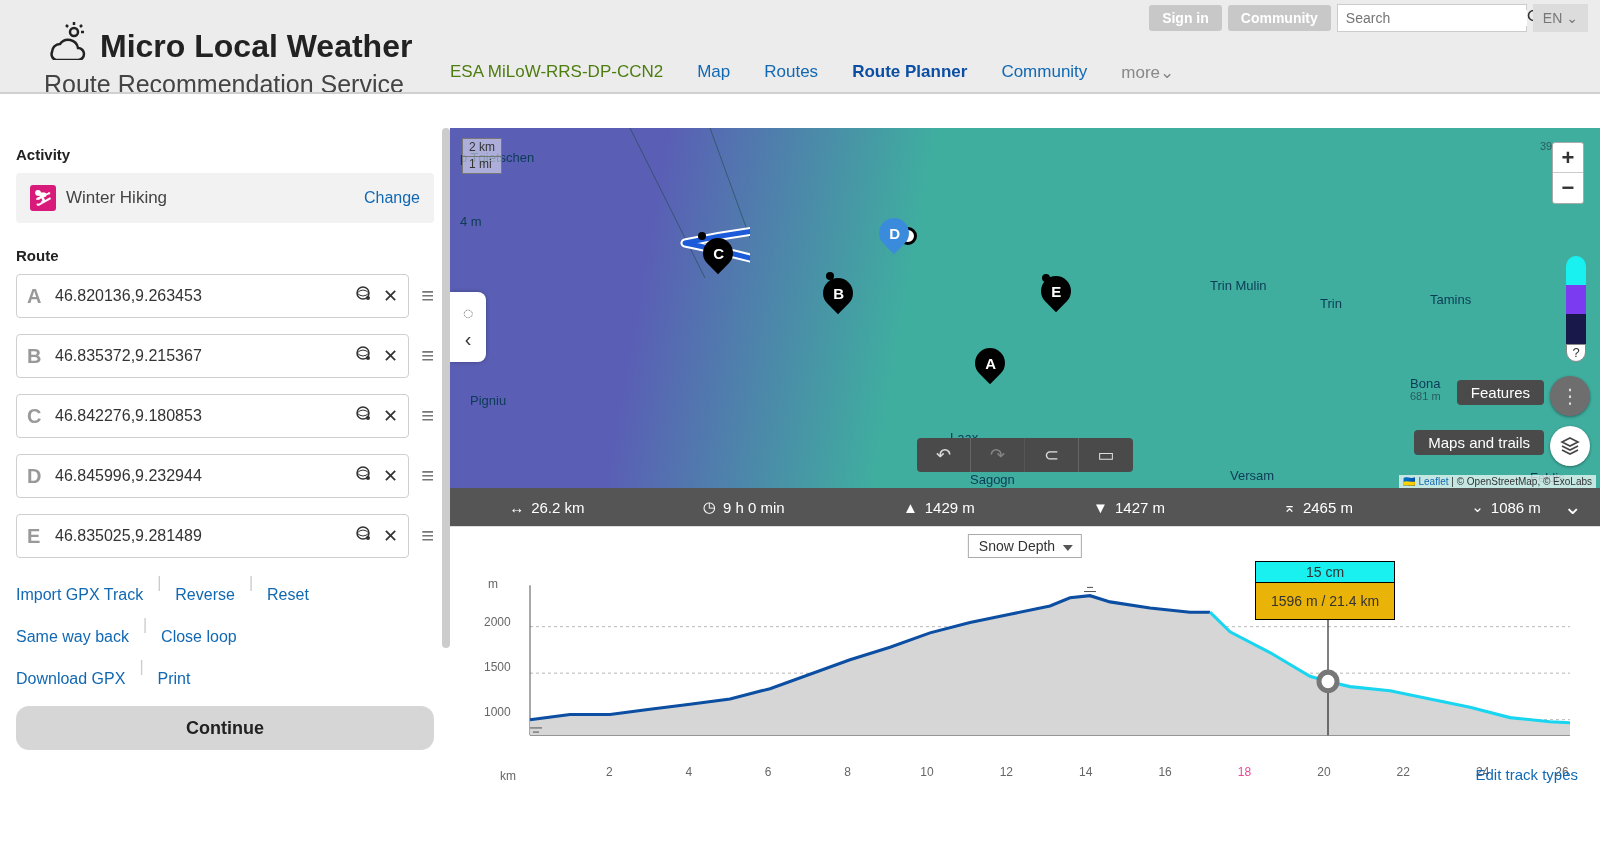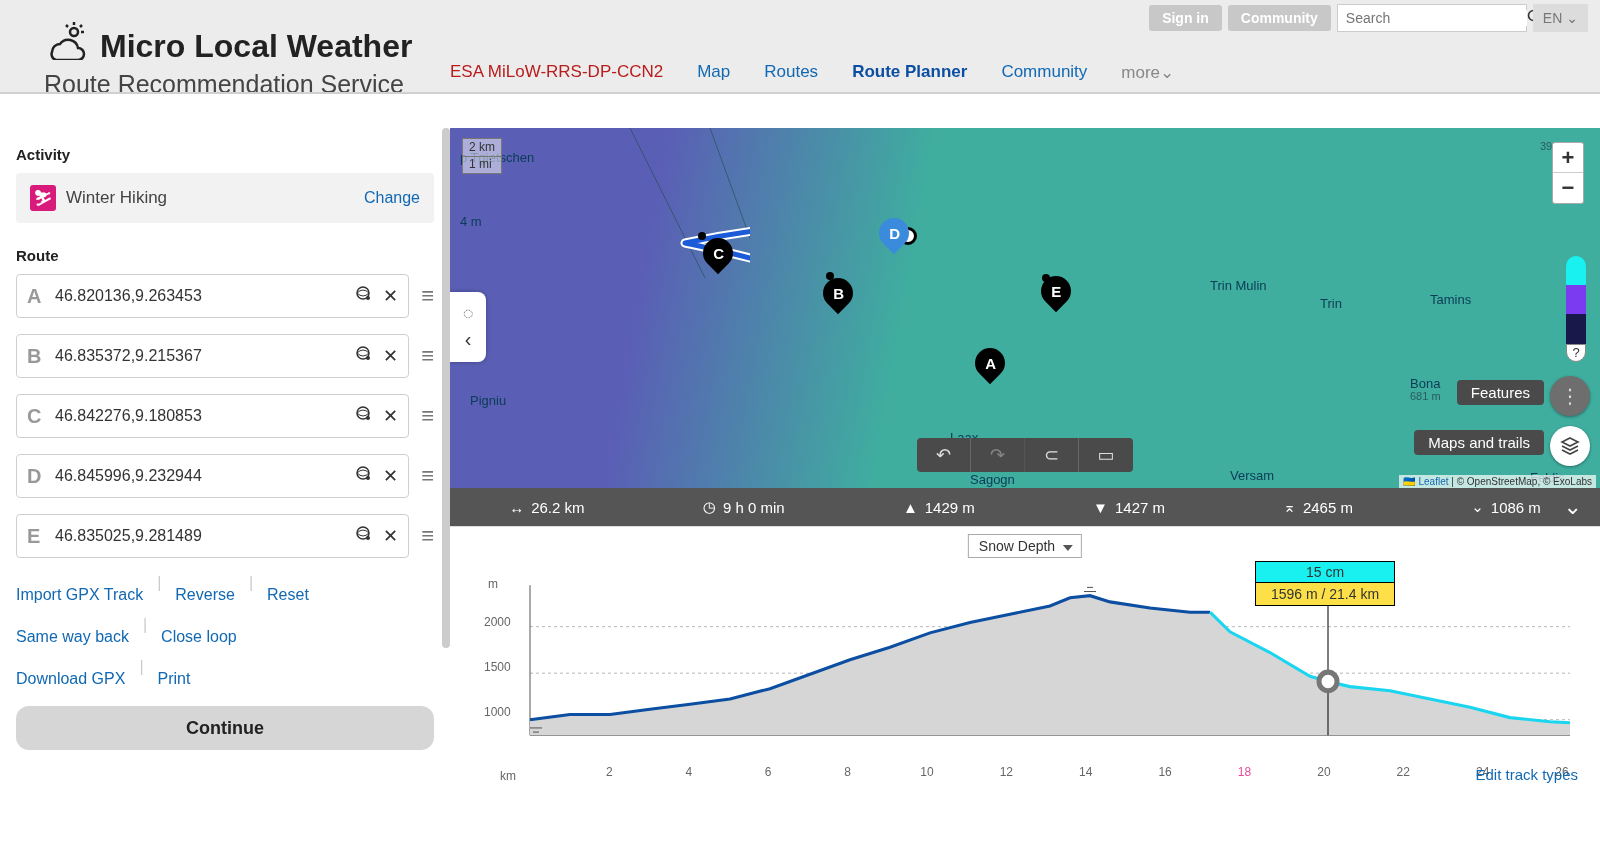--- a/index.html
+++ b/index.html
@@ -18,21 +18,21 @@
   .logo-sub { font-size:25px; font-weight:400; color:#444; }
   .logo-row { display:flex; align-items:center; gap:10px; }
   .weather-icon { font-size:34px; color:#222; position:relative; top:-2px;}
 
   .partner-logos { position:absolute; right:32px; top:56px; display:flex; align-items:center; gap:28px; font-weight:700; }
   .plogo { font-size:20px; font-style:italic; }
 
   
   .nav-bar { position:absolute; bottom:0; left:0; right:0; height:42px; display:flex; align-items:center; gap:34px; padding-left:450px; border-bottom:2px solid #d0d0d0; }
   .nav-item { color:#1168b3; font-size:17px; cursor:pointer; }
-  .nav-item.proj { color:#b91c1c; }
+  .nav-item.proj { color:#4d7c0f; }
   .nav-item.active { font-weight:700; color:#0b4ea2; }
   .nav-item.more { color:#888; }
 
   
   .main { position:absolute; top:128px; bottom:0; left:0; right:0; display:flex; }
 
   
   .sidebar { width:450px; height:100%; position:relative; padding:18px 16px; background:#fff; overflow-y:auto; }
   .section-label { font-weight:700; font-size:15px; margin-bottom:10px; color:#222;}
   .activity-row { background:#f2f2f2; border-radius:4px; padding:12px 14px; display:flex; align-items:center; justify-content:space-between; margin-bottom:24px; }
@@ -90,23 +90,23 @@
   .stat { display:flex; align-items:center; gap:7px; }
 
   
   .elev-panel { height:265px; background:#fff; position:relative; border-top:1px solid #ddd; }
   .elev-select { position:absolute; top:7px; left:50%; transform:translateX(-50%); border:1px solid #aaa; background:#fff; padding:3px 26px 3px 10px; font-size:14px; cursor:pointer; }
   .elev-select::after{content:"";position:absolute;right:8px;top:10px;border-left:5px solid transparent;border-right:5px solid transparent;border-top:6px solid #555;}
 
   .elev-chart { position:absolute; top:48px; left:40px; right:30px; bottom:30px; }
   .elev-chart svg { width:100%; height:100%; }
 
-  .cursor-box { position:absolute; border:1px solid #000; background:#fde047; font-size:14px; text-align:center; min-width:140px; }
+  .cursor-box { position:absolute; border:1px solid #000; background:#eab308; font-size:14px; text-align:center; min-width:140px; }
   .cursor-box .top { background:#19f0f0; padding:2px 8px; border-bottom:1px solid #000;}
-  .cursor-box .bot { padding:3px 8px; }
+  .cursor-box .bot { padding:10px 8px; }
 
   .edit-link { position:absolute; bottom:8px; right:22px; color:#1168b3; font-size:15px; cursor:pointer;}
 
   
   .route-overlay { position:absolute; inset:0; }
 
   .waypoint-marker { position:absolute; width:30px; height:38px; transform:translate(-50%,-100%);}
   .waypoint-marker .pin { width:30px; height:30px; background:#000; border-radius:50% 50% 50% 0; transform:rotate(-45deg); display:flex; align-items:center; justify-content:center; }
   .waypoint-marker .pin span{ transform:rotate(45deg); color:#fff; font-weight:700; font-size:15px; }
   .waypoint-marker.d .pin{ background:#3b8bdc;}

